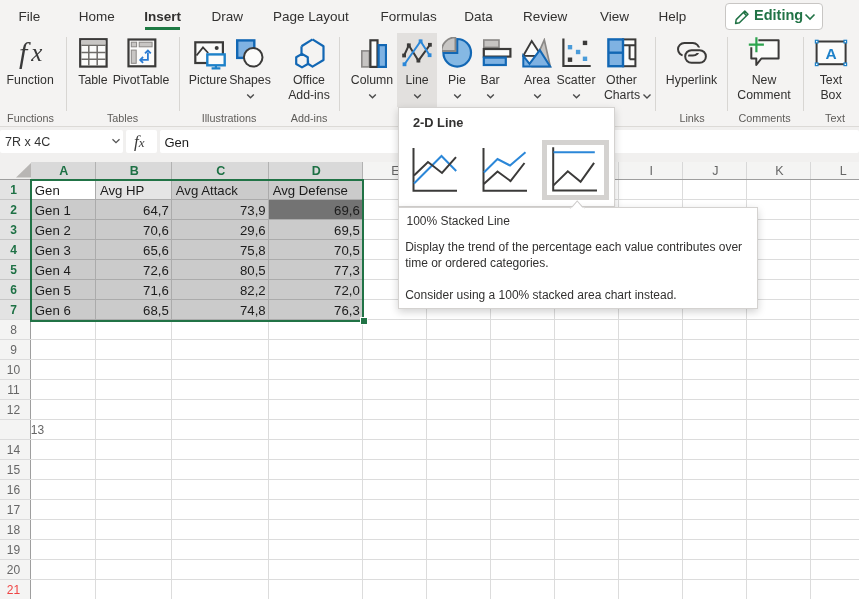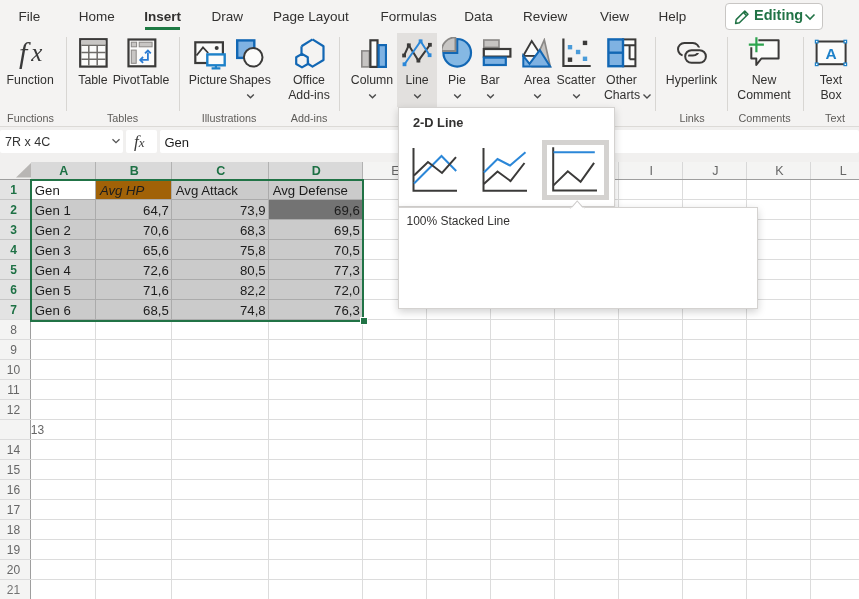--- a/index.html
+++ b/index.html
@@ -326,32 +326,32 @@
 <div class="rowlab" style="top:380.0px;color:#666;font-weight:400;">11</div>
 <div class="rowlab" style="top:400.0px;color:#666;font-weight:400;">12</div>
 <div class="rowlab" style="top:420.0px;color:#666;font-weight:400;margin-left:24px;">13</div>
 <div class="rowlab" style="top:440.0px;color:#666;font-weight:400;">14</div>
 <div class="rowlab" style="top:460.0px;color:#666;font-weight:400;">15</div>
 <div class="rowlab" style="top:480.0px;color:#666;font-weight:400;">16</div>
 <div class="rowlab" style="top:500.0px;color:#666;font-weight:400;">17</div>
 <div class="rowlab" style="top:520.0px;color:#666;font-weight:400;">18</div>
 <div class="rowlab" style="top:540.0px;color:#666;font-weight:400;">19</div>
 <div class="rowlab" style="top:560.0px;color:#666;font-weight:400;">20</div>
-<div class="rowlab" style="top:580.0px;color:#737373;font-weight:400;">21</div>
+<div class="rowlab" style="top:580.0px;color:#ef4444;font-weight:400;">21</div>
 <div class="cell cl" style="left:31.3px;top:180.0px;width:65.10000000000001px;background:#fff;">Gen</div>
-<div class="cell cl" style="left:96.4px;top:180.0px;width:75.9px;background:#a16207;font-style:italic;">Avg HP</div>
+<div class="cell cl" style="left:96.4px;top:180.0px;width:75.9px;background:#e5e5e5;">Avg HP</div>
 <div class="cell cl" style="left:172.3px;top:180.0px;width:96.89999999999998px;background:#cbcbcb;">Avg Attack</div>
 <div class="cell cl" style="left:269.2px;top:180.0px;width:94.10000000000002px;background:#cbcbcb;">Avg Defense</div>
 <div class="cell cl" style="left:31.3px;top:200.0px;width:65.10000000000001px;background:#cbcbcb;">Gen 1</div>
 <div class="cell cr" style="left:96.4px;top:200.0px;width:75.9px;background:#cbcbcb;">64,7</div>
 <div class="cell cr" style="left:172.3px;top:200.0px;width:96.89999999999998px;background:#cbcbcb;">73,9</div>
 <div class="cell cr" style="left:269.2px;top:200.0px;width:94.10000000000002px;background:#737373;">69,6</div>
 <div class="cell cl" style="left:31.3px;top:220.0px;width:65.10000000000001px;background:#cbcbcb;">Gen 2</div>
 <div class="cell cr" style="left:96.4px;top:220.0px;width:75.9px;background:#cbcbcb;">70,6</div>
-<div class="cell cr" style="left:172.3px;top:220.0px;width:96.89999999999998px;background:#cbcbcb;">68,3</div>
+<div class="cell cr" style="left:172.3px;top:220.0px;width:96.89999999999998px;background:#cbcbcb;">29,6</div>
 <div class="cell cr" style="left:269.2px;top:220.0px;width:94.10000000000002px;background:#cbcbcb;">69,5</div>
 <div class="cell cl" style="left:31.3px;top:240.0px;width:65.10000000000001px;background:#cbcbcb;">Gen 3</div>
 <div class="cell cr" style="left:96.4px;top:240.0px;width:75.9px;background:#cbcbcb;">65,6</div>
 <div class="cell cr" style="left:172.3px;top:240.0px;width:96.89999999999998px;background:#cbcbcb;">75,8</div>
 <div class="cell cr" style="left:269.2px;top:240.0px;width:94.10000000000002px;background:#cbcbcb;">70,5</div>
 <div class="cell cl" style="left:31.3px;top:260.0px;width:65.10000000000001px;background:#cbcbcb;">Gen 4</div>
 <div class="cell cr" style="left:96.4px;top:260.0px;width:75.9px;background:#cbcbcb;">72,6</div>
 <div class="cell cr" style="left:172.3px;top:260.0px;width:96.89999999999998px;background:#cbcbcb;">80,5</div>
 <div class="cell cr" style="left:269.2px;top:260.0px;width:94.10000000000002px;background:#cbcbcb;">77,3</div>
 <div class="cell cl" style="left:31.3px;top:280.0px;width:65.10000000000001px;background:#cbcbcb;">Gen 5</div>
@@ -388,12 +388,14 @@
 <path d="M3.5 7.2 H44.8" stroke="#2b87d8" stroke-width="2"></path>
 <path d="M3.2 40.6 L17.8 26.3 L30.6 36.8 L44.1 17.8" stroke="#3b3a39" stroke-width="2"></path>
 </g>
     </svg>
 <div class="abs" style="left:398.4px;top:207.3px;width:359.5px;height:101.8px;background:#fff;border:1px solid #d4d2d0;box-shadow:0 3px 8px rgba(0,0,0,0.18);"></div>
 <svg class="abs" style="left:569px;top:199px;" width="17" height="10" viewBox="0 0 17 10">
 <path d="M1.5 9.8 L8.2 2 L15 9.8 Z" fill="#fff" stroke="#cecccb" stroke-width="1.1"></path>
 <rect x="1.5" y="8.6" width="14" height="1.4" fill="#fff"></rect>
 </svg>
 <div class="abs" style="left:406.5px;top:212.5px;width:345px;font-size:12px;color:#323130;line-height:16.5px;">100% Stacked Line</div>
+<div class="abs" style="left:405.2px;top:238.5px;width:345px;font-size:12px;color:#323130;line-height:16.5px;">Display the trend of the percentage each value contributes over time or ordered categories.</div>
+<div class="abs" style="left:405.2px;top:287px;width:345px;font-size:12px;color:#323130;line-height:16.5px;">Consider using a 100% stacked area chart instead.</div>
 </div>
 </body></html>

